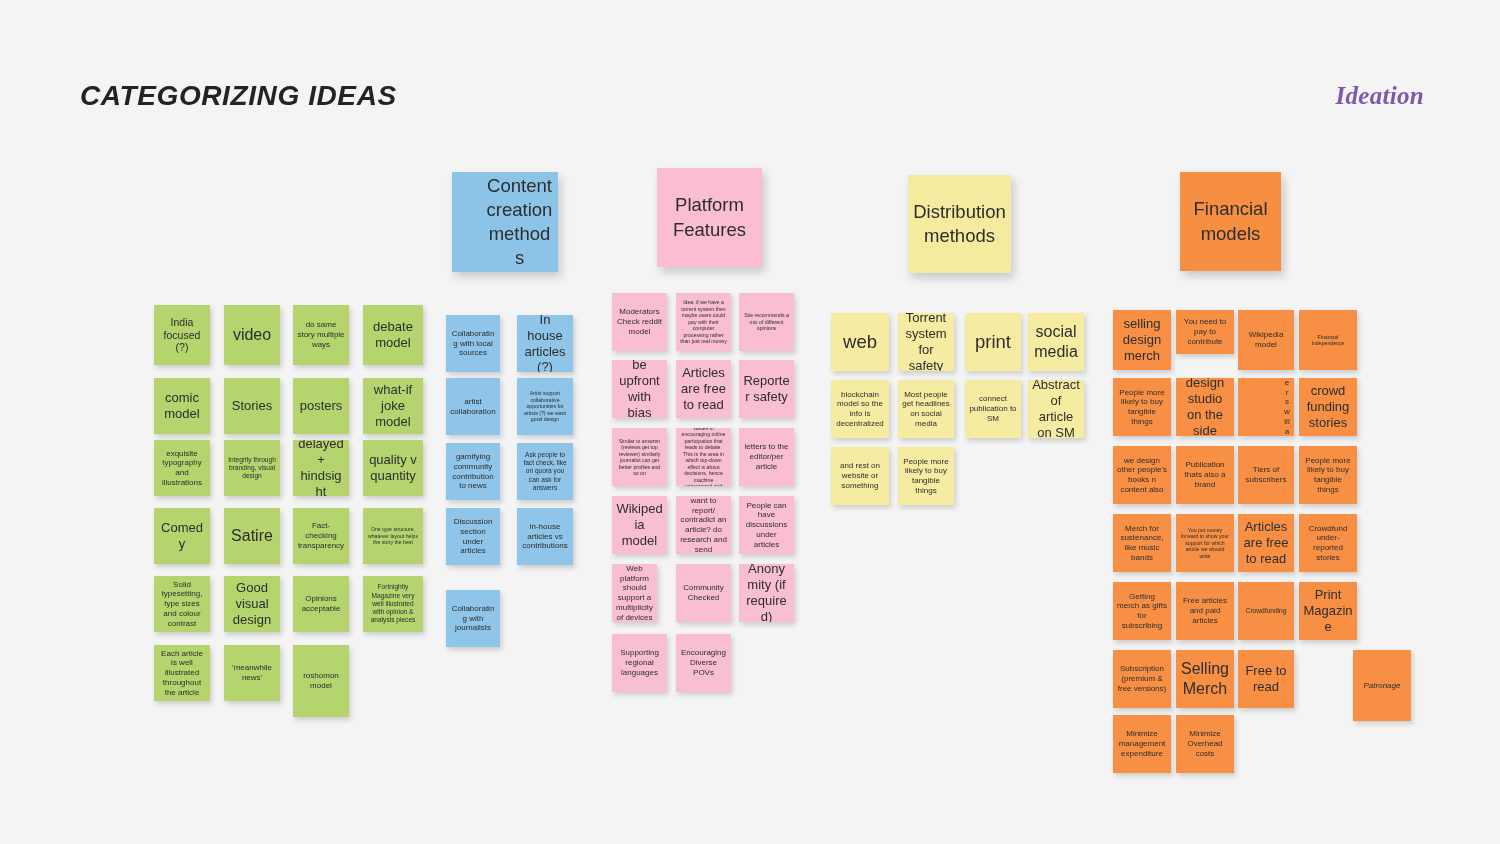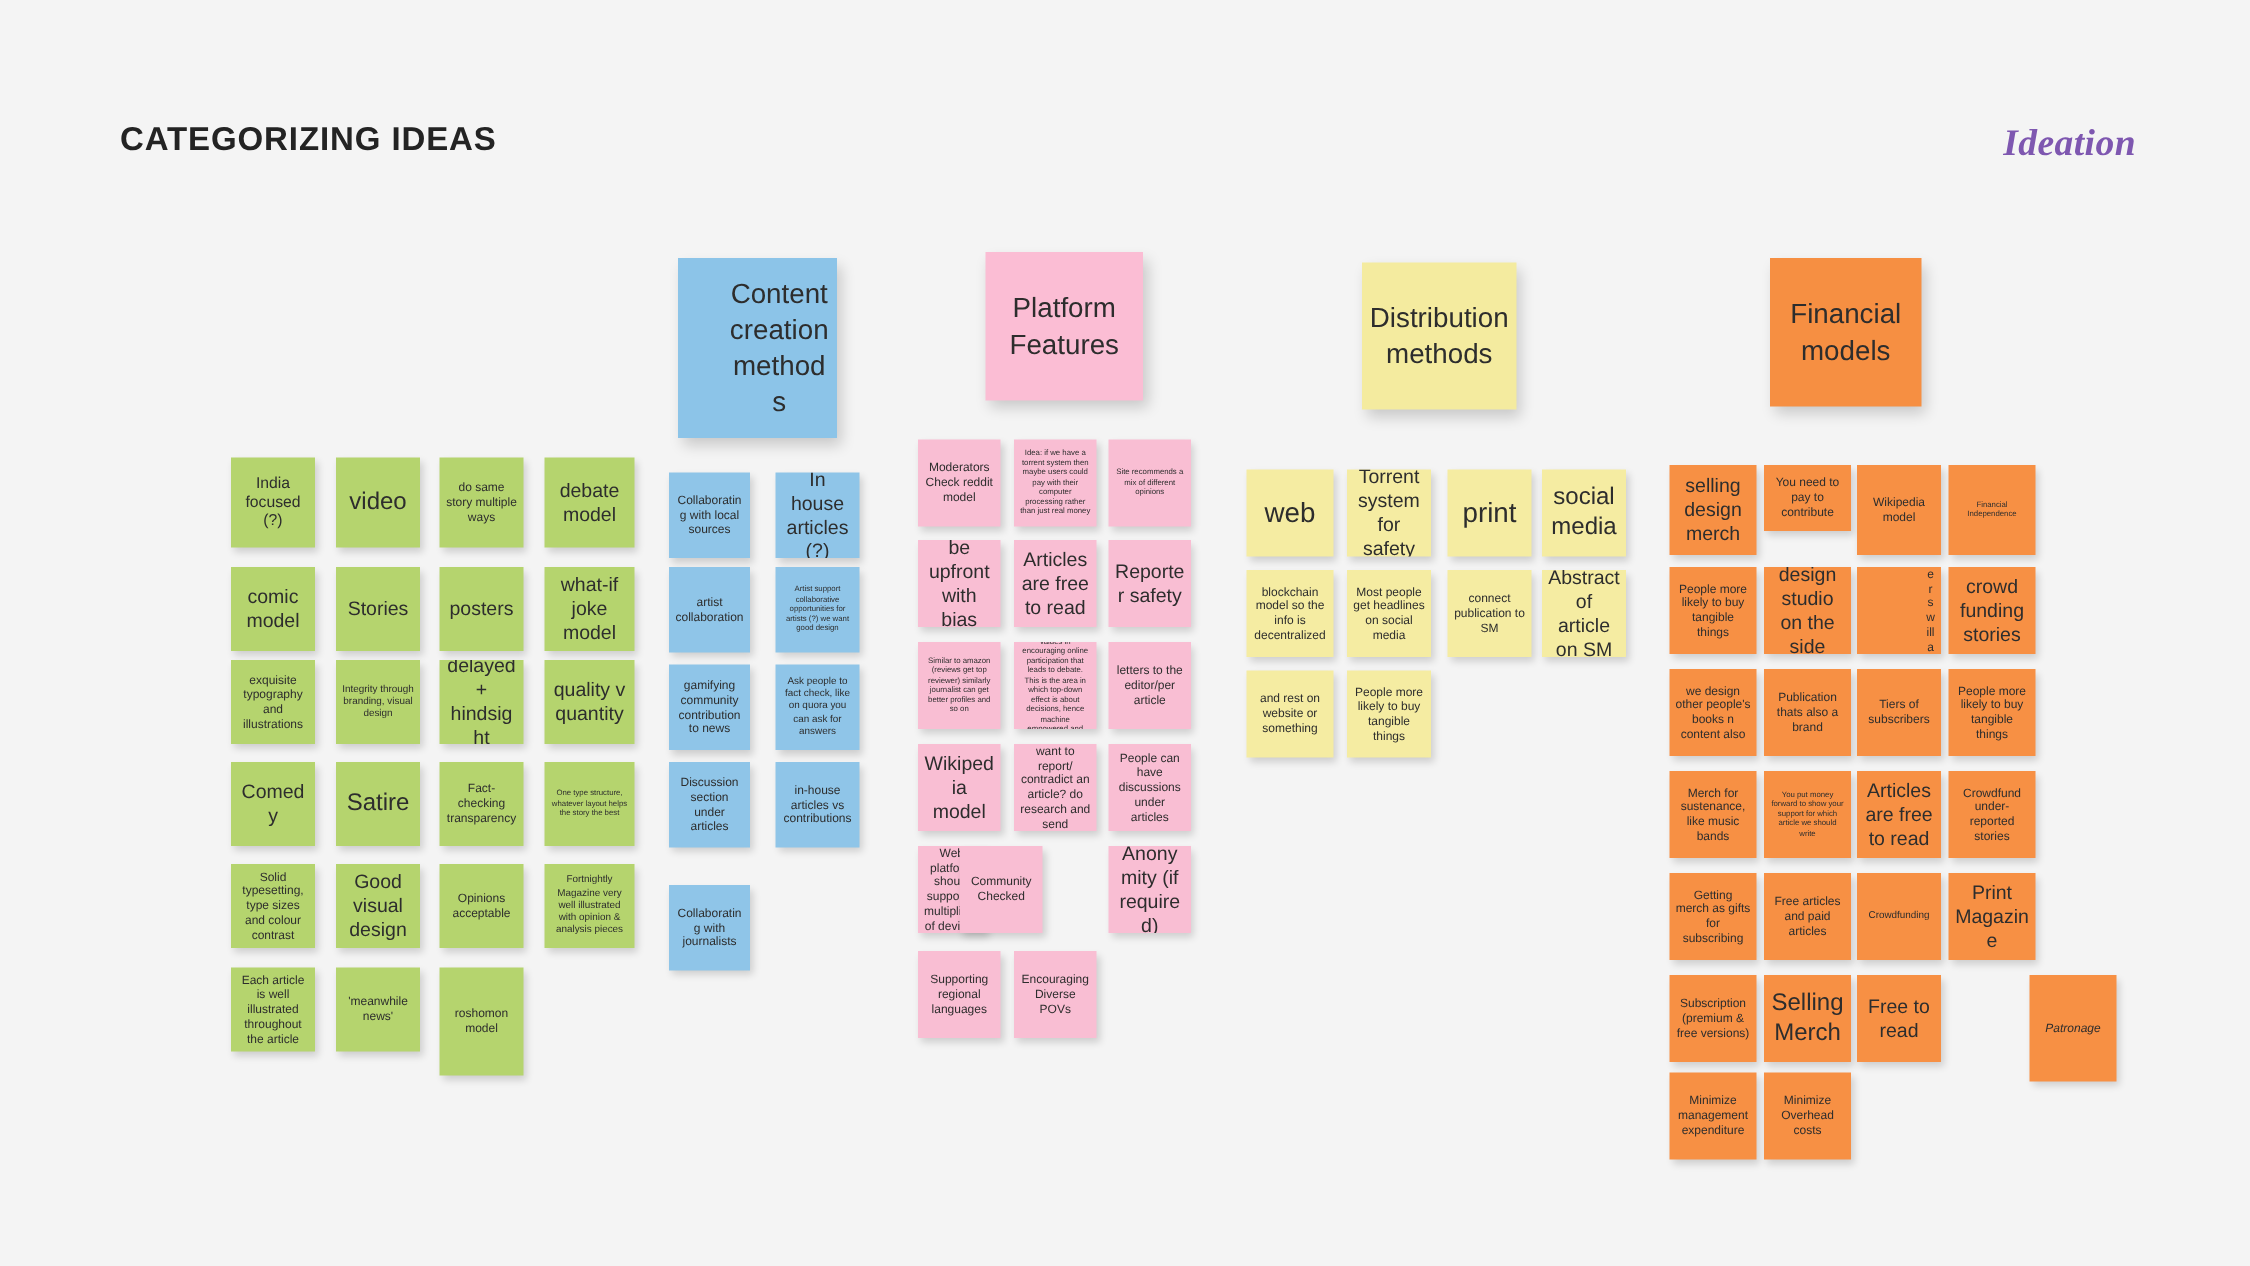--- a/index.html
+++ b/index.html
@@ -18,25 +18,26 @@
     width: 1500px;
     height: 844px;
     background: #f4f4f4;
   }
 
   
   #page-title {
     position: absolute;
     left: 80px;
     top: 80px;
-    font-size: 22px;
+    font-size: 28px;
     font-weight: bold;
     letter-spacing: 0.6px;
     color: #232323;
     font-family: "Liberation Sans", sans-serif;
+    font-style: italic;
   }
 
   #section-label {
     position: absolute;
     right: 76px;
     top: 82px;
     font-family: "Liberation Serif", serif;
     font-style: italic;
     font-weight: bold;
     font-size: 25px;
@@ -165,21 +166,21 @@
   <div class="note c-green t-xs" style="left:127px; top:645px; width:56px; height:56px;">
     <span>Each article is well illustrated throughout the article</span>
     </div>
   <div class="note c-green t-xs" style="left:197px; top:645px; width:56px; height:56px;">
     <span>'meanwhile news'</span>
     </div>
   <div class="note c-green t-xs" style="left:266px; top:645px; width:56px; height:72px;text-align:center;">
     <span>roshomon model</span>
     </div>
 
-  <div class="note header c-blue-h t-xl" style="left:452px; top:172px; width:106px; height:120px;padding-left:33px;">
+  <div class="note header c-blue-h t-xl" style="left:452px; top:172px; width:106px; height:100px;padding-left:33px;">
     <span>Content creation methods</span>
   </div>
 
   <div class="note c-blue t-xs" style="left:446px; top:315px; width:54px; height:57px;">
     <span>Collaborating with local sources</span>
     </div>
   <div class="note c-blue t-md" style="left:517px; top:315px; width:56px; height:57px;">
     <span>In house articles (?)</span>
     </div>
 
@@ -248,21 +249,21 @@
   <div class="note c-pink t-xs" style="left:676px; top:496px; width:55px; height:58px;">
     <span>want to report/ contradict an article? do research and send</span>
     </div>
   <div class="note c-pink t-xs" style="left:739px; top:496px; width:55px; height:58px;">
     <span>People can have discussions under articles</span>
     </div>
 
   <div class="note c-pink t-xs" style="left:612px; top:564px; width:45px; height:58px;">
     <span>Web platform should support a multiplicity of devices</span>
     </div>
-  <div class="note c-pink t-xs" style="left:640px; top:564px; width:55px; height:58px;text-align:center;">
+  <div class="note c-pink t-xs" style="left:676px; top:564px; width:55px; height:58px;text-align:center;">
     <span>Community Checked</span>
     </div>
   <div class="note c-pink t-md" style="left:739px; top:564px; width:55px; height:58px;">
     <span>Anonymity (if required)</span>
     </div>
 
   <div class="note c-pink t-xs" style="left:612px; top:634px; width:55px; height:58px;">
     <span>Supporting regional languages</span>
     </div>
   <div class="note c-pink t-xs" style="left:676px; top:634px; width:55px; height:58px;">

